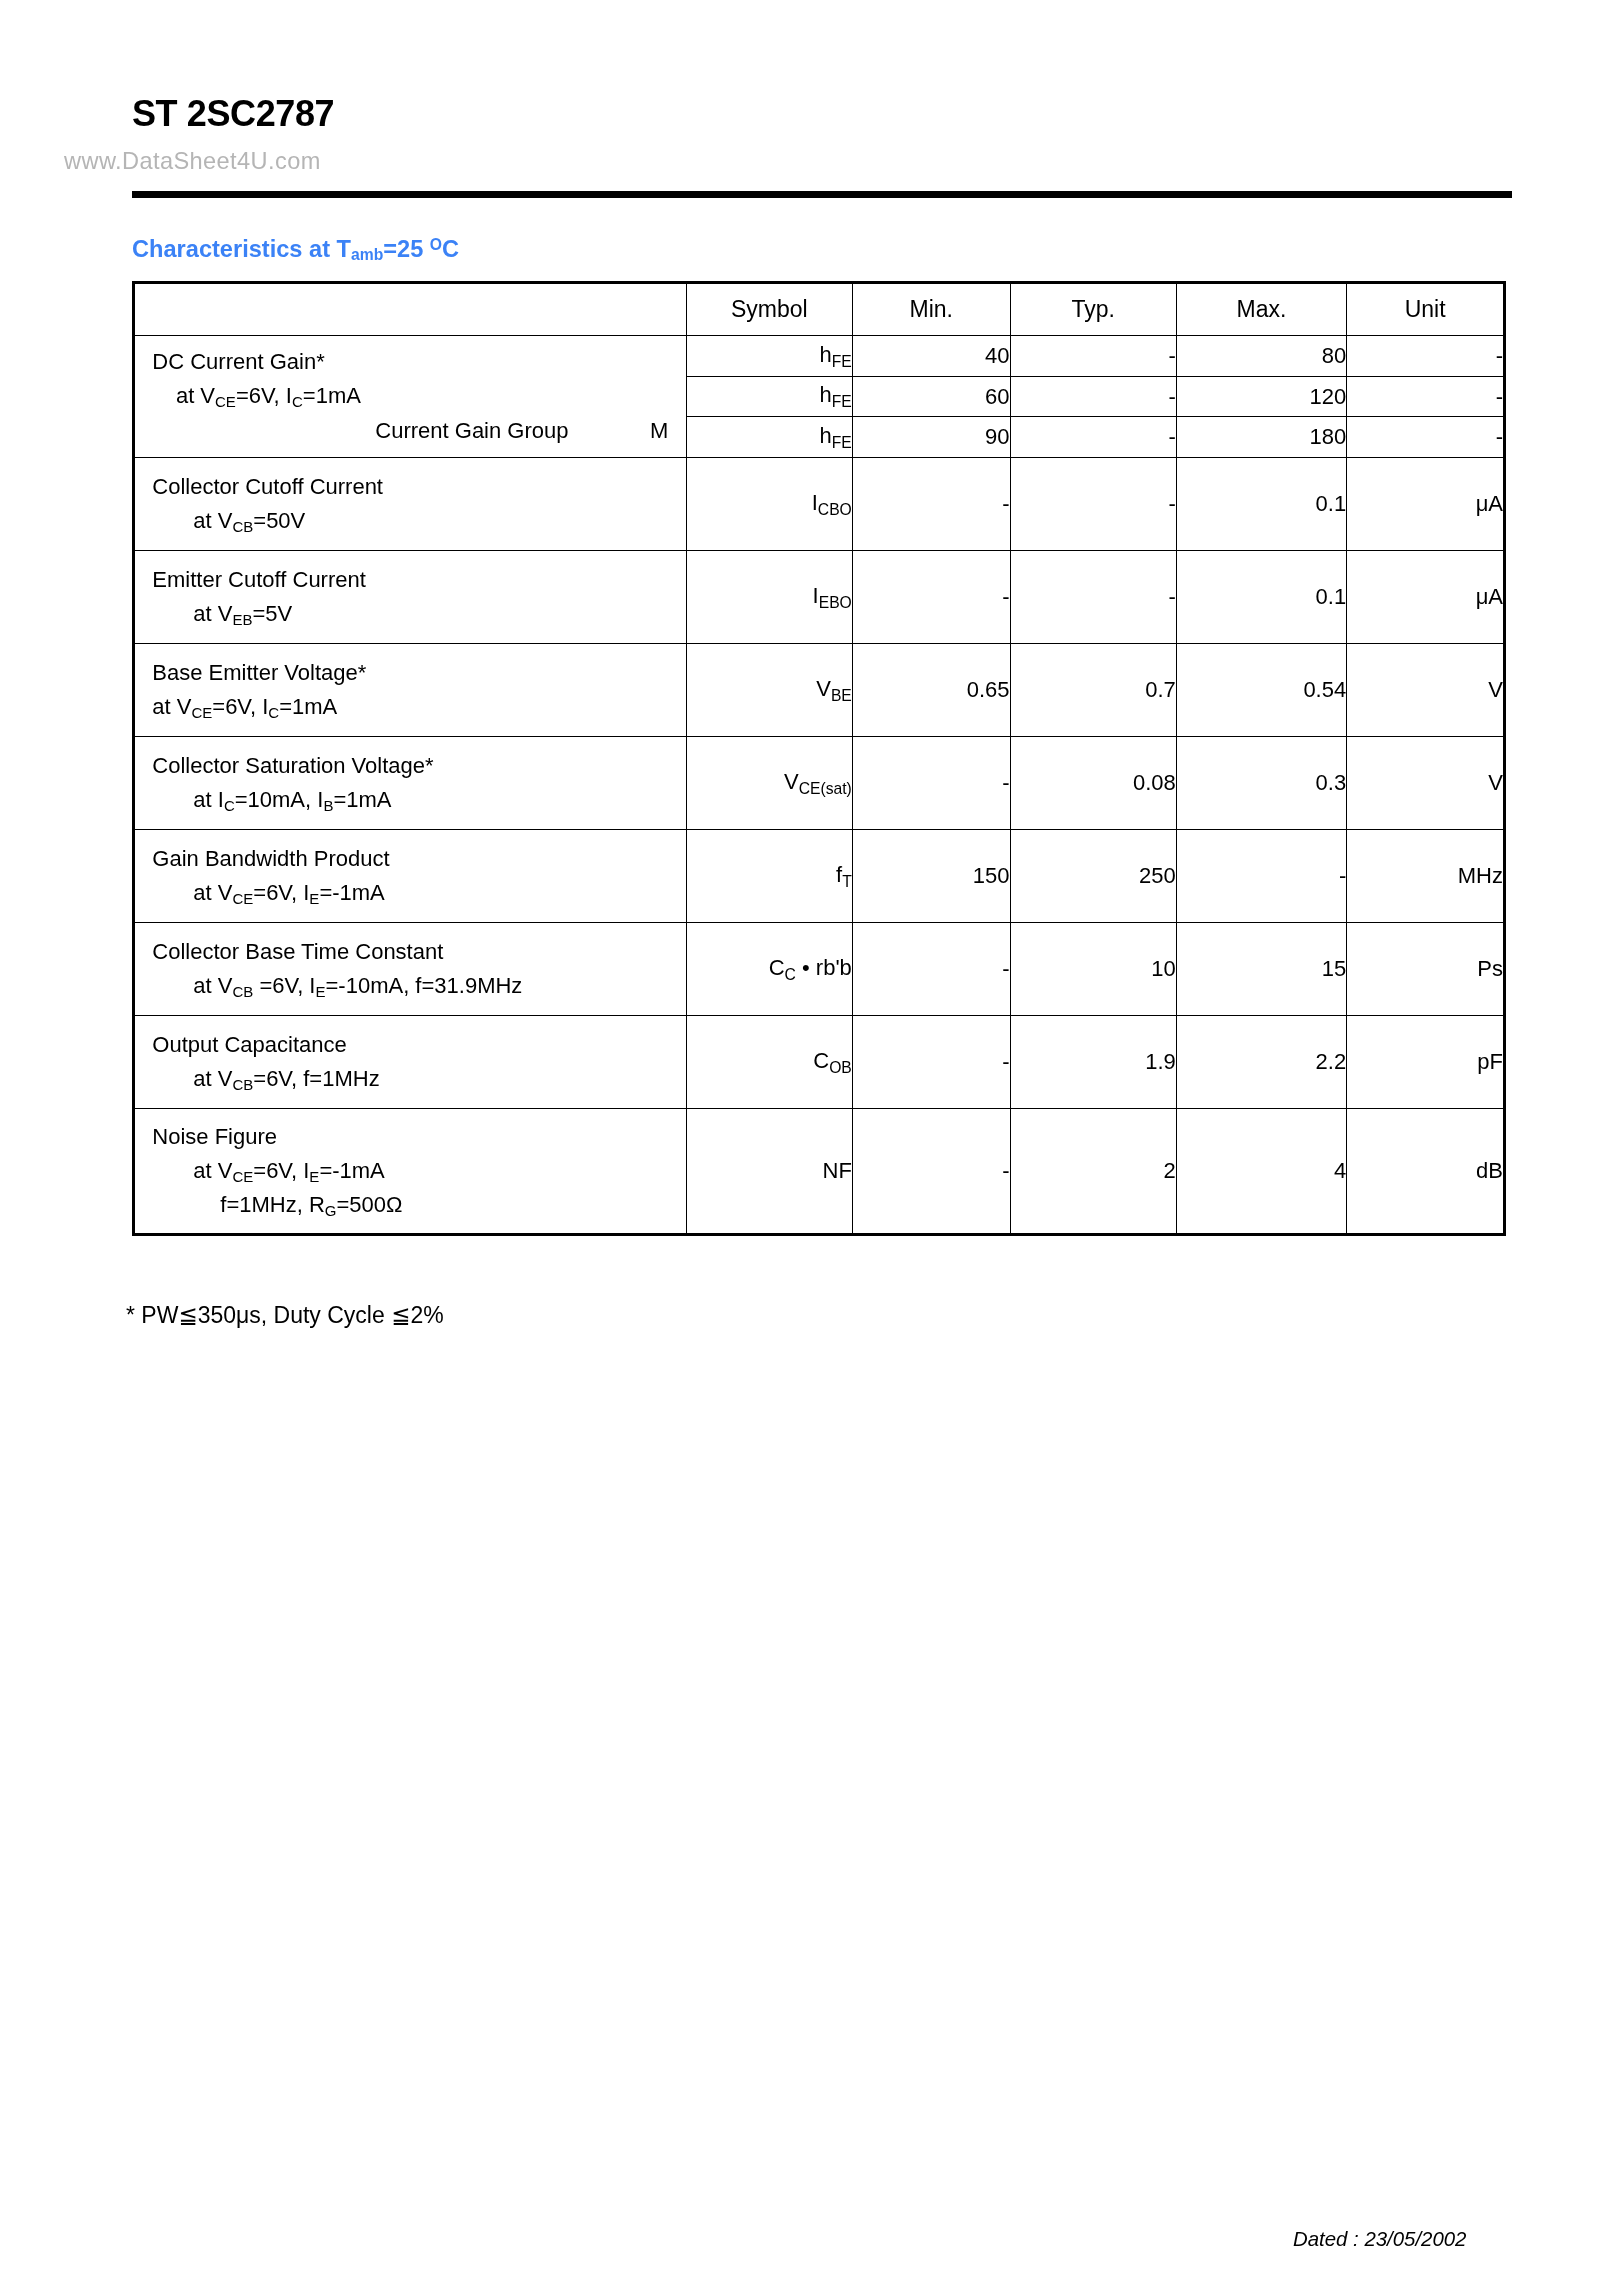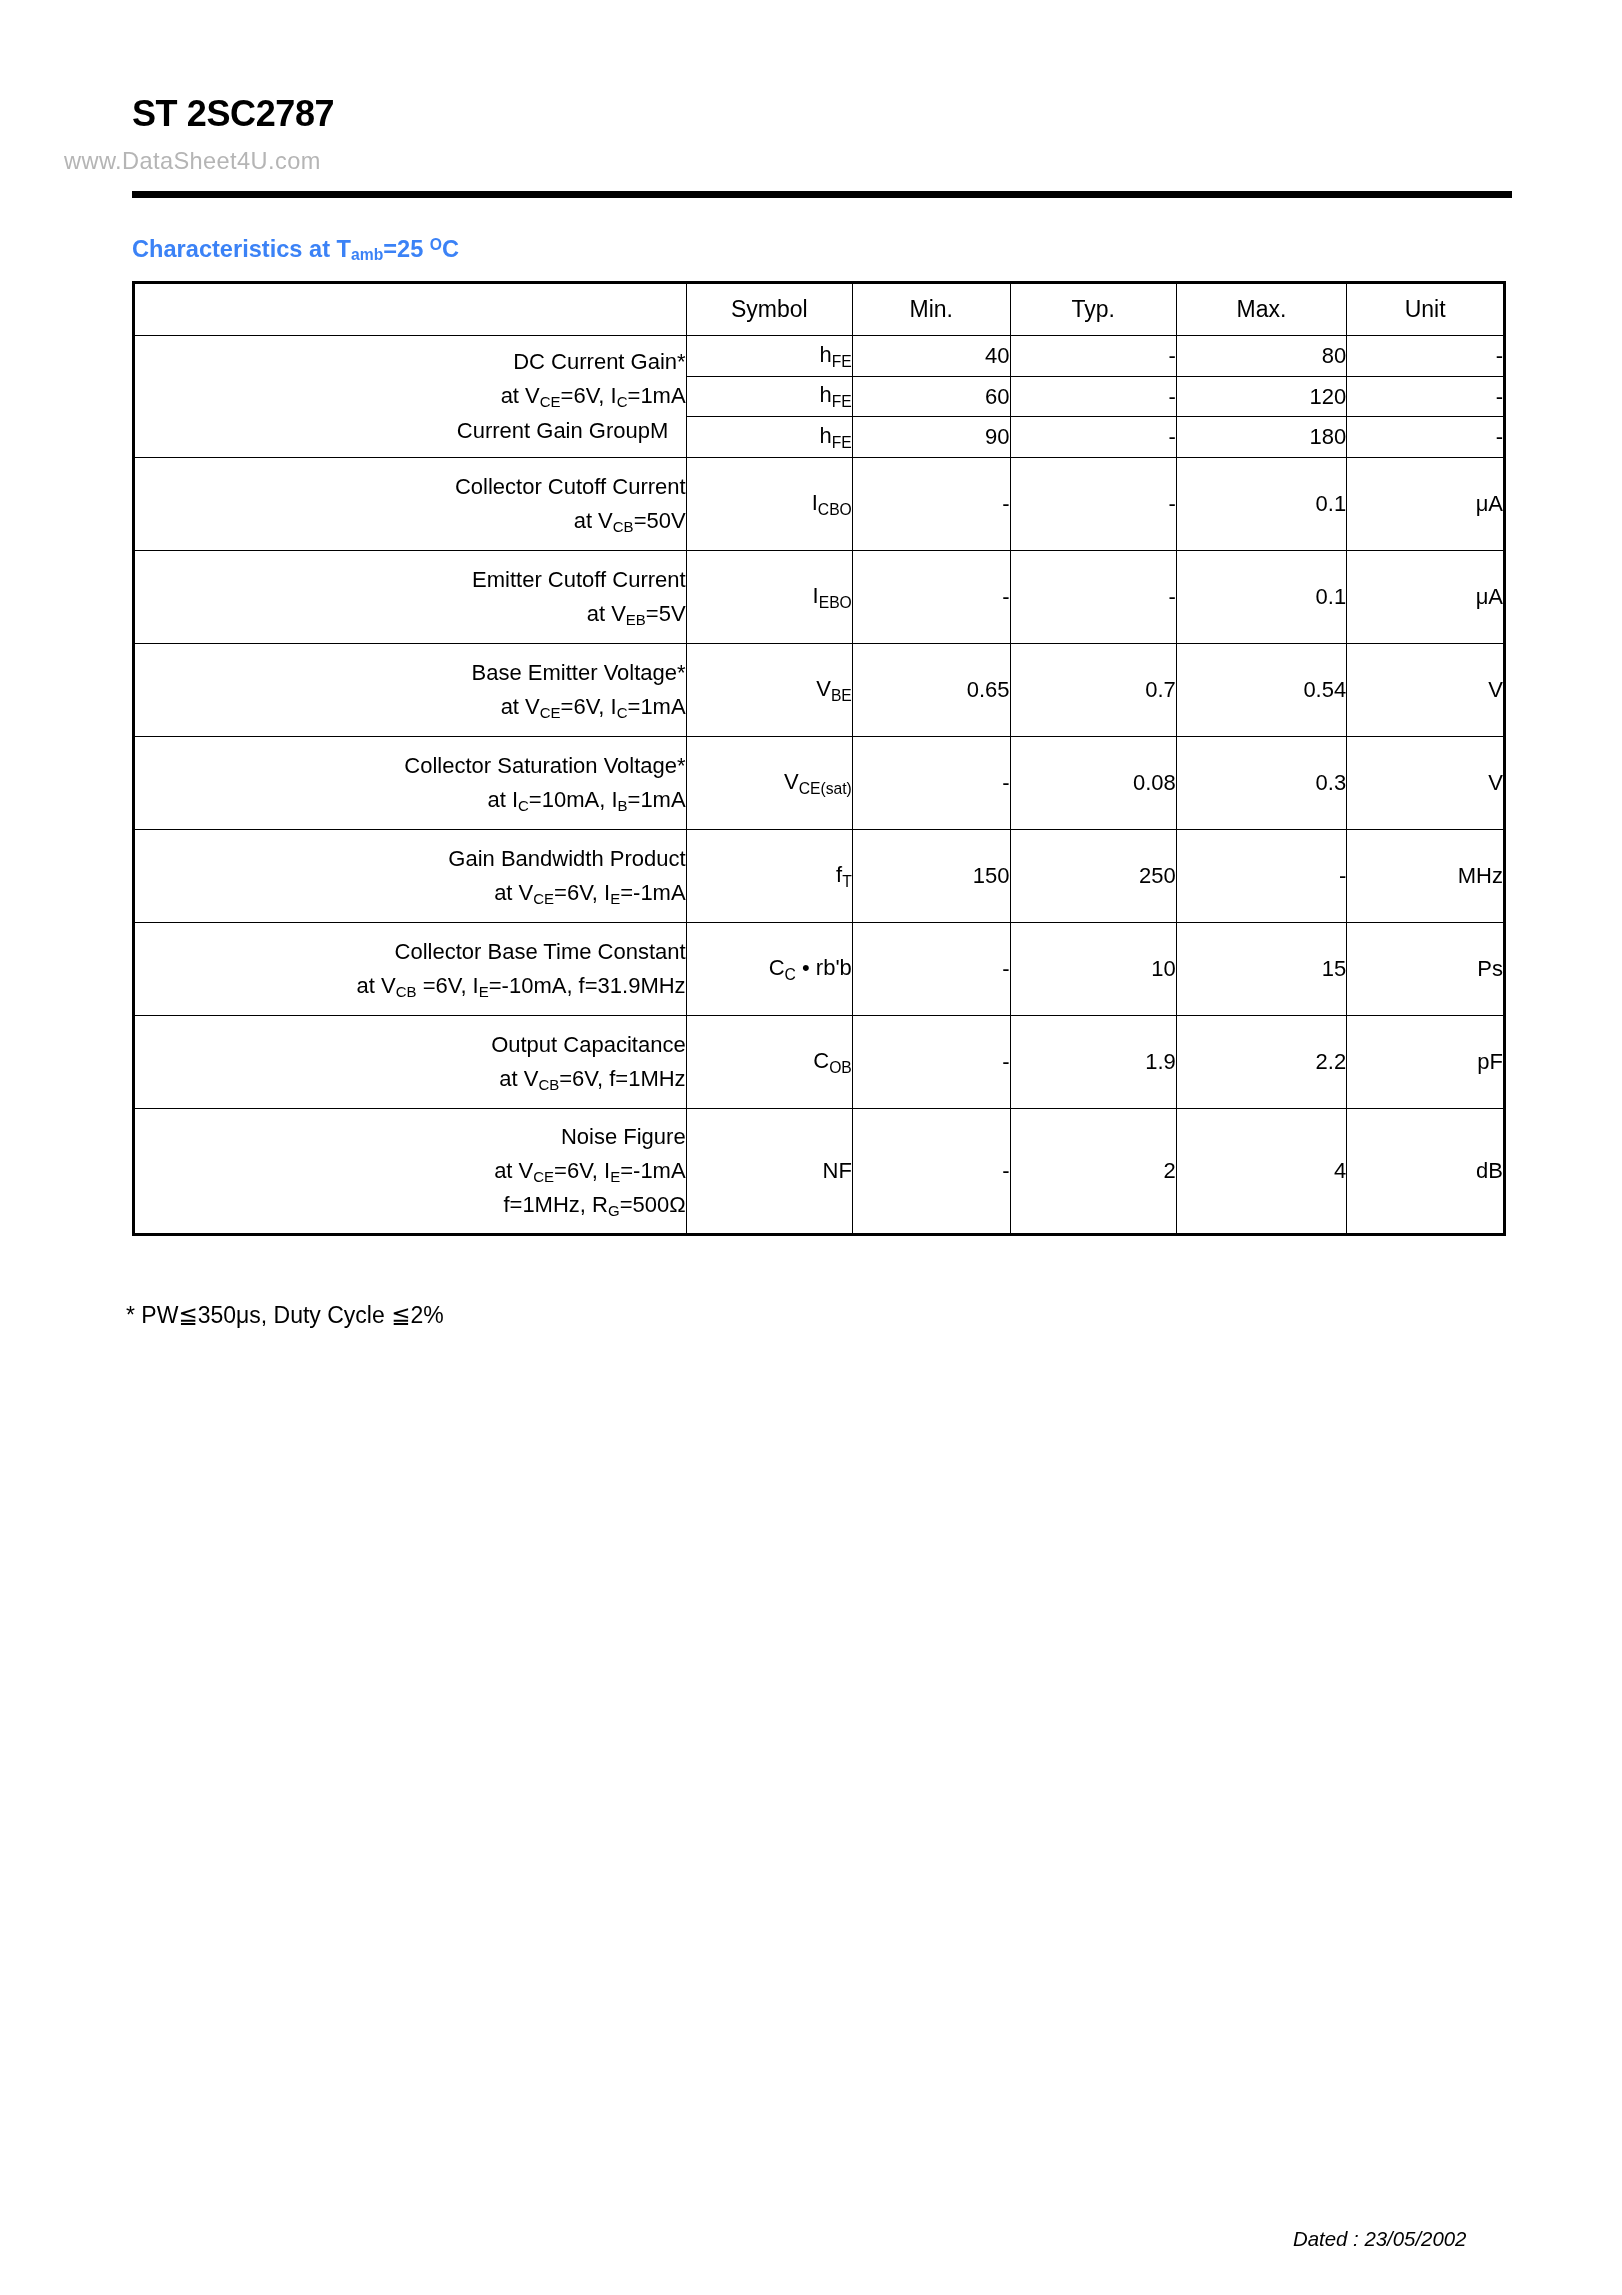--- a/index.html
+++ b/index.html
@@ -58,21 +58,21 @@
   .spec-table .c-min   { width: 149px; }
   .spec-table .c-typ   { width: 157px; }
   .spec-table .c-max   { width: 161px; }
   .spec-table .c-unit  { width: 149px; }
 
   .hdr-row td { height: 53px; text-align: center; font-size: 23px; }
   .hdr-row .blank { border-left: 3.1px solid #000; }
   .spec-table { border: 3.1px solid #000; }
 
   td.desc {
-    text-align: right;
+    text-align: left;
     padding: 9.4px 0 9.4px 17.3px;
     line-height: 1.55;
     font-size: 22px;
   }
   td.ctr { text-align: right; font-size: 22px; }
   .indent1 { display:block; padding-left: 23.6px; }
   .indent3 { display:block; padding-left: 41px; }
   .gaingroup { display:flex; padding-left: 182px; }
   .gaingroup .gglabel { flex: 1 1 auto; margin-left: 41px; }
   .gaingroup .ggletter { flex: 0 0 auto; padding-right: 17.3px; }

